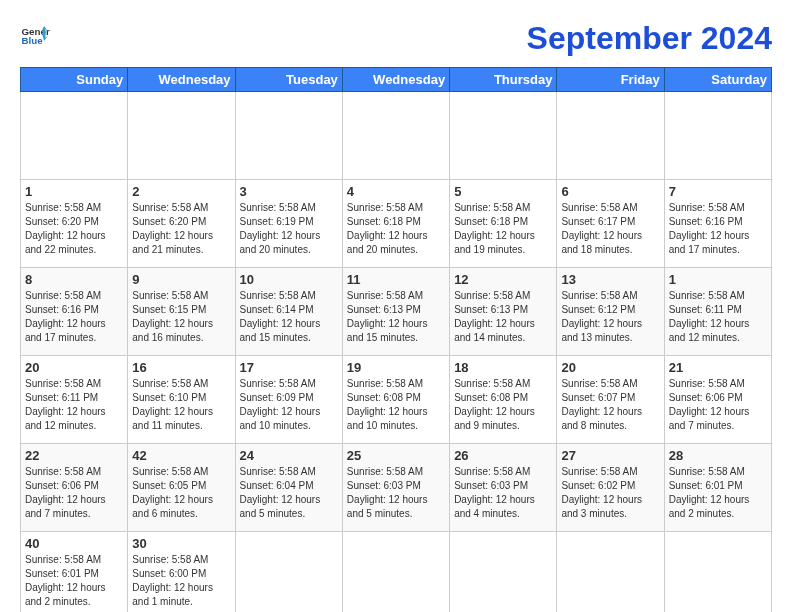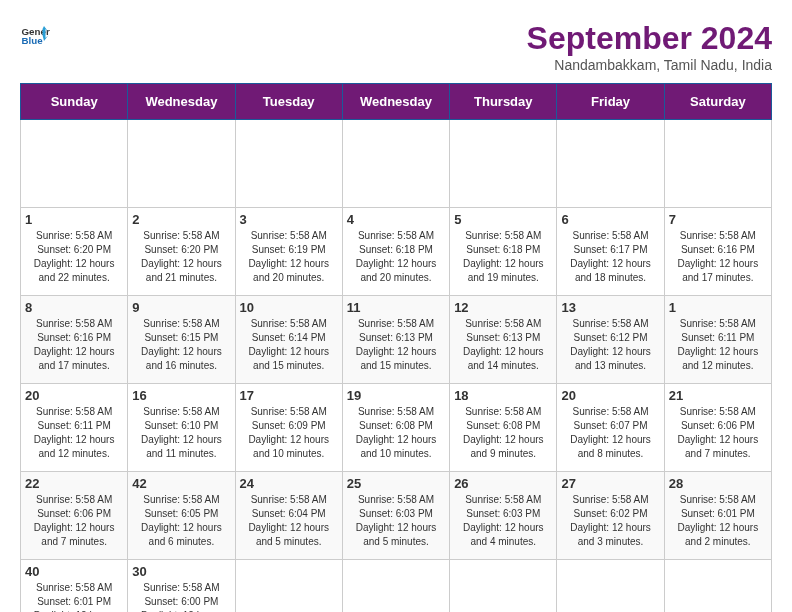--- a/index.html
+++ b/index.html
@@ -24,38 +24,38 @@
     .logo-icon {
       width: 30px;
       height: 30px;
     }
     .title-area {
       text-align: right;
     }
     .month-year {
       font-size: 32px;
       font-weight: bold;
-      color: #701a75;
+      color: #1d4ed8;
     }
     .location {
       font-size: 14px;
       color: #555;
     }
     table {
       width: 100%;
       border-collapse: collapse;
       table-layout: fixed;
     }
     th {
-      background-color: #701a75;
+      background-color: #3b82f6;
       color: #fff;
       font-size: 13px;
       font-weight: bold;
-      padding: 10px 4px;
-      text-align: center;
+      padding: 4px 4px;
+      text-align: right;
       border: 1px solid #1a5a9a;
     }
     td {
       border: 1px solid #ccc;
       vertical-align: top;
       padding: 4px 4px;
       font-size: 10px;
       color: #333;
       height: 88px;
       background: #fff;
@@ -66,21 +66,20 @@
     .day-num {
       font-size: 13px;
       font-weight: bold;
       display: block;
       margin-bottom: 2px;
     }
     .day-info {
       font-size: 10px;
       line-height: 1.4;
       color: #333;
-      text-align: center;
     }
     tr:nth-child(even) td:not(.empty) {
       background: #fff;
     }
     tr.week-row td {
       background: #fff;
     }
     tr.week-row:nth-child(odd) td:not(.empty) {
       background: #f9f9f9;
     }
@@ -91,21 +90,20 @@
 <div class="header">
   <div class="logo">
     <svg class="logo-icon" viewBox="0 0 40 40">
       <text x="2" y="20" font-size="13" font-weight="bold" fill="#333" font-family="Arial">General</text>
       <text x="2" y="32" font-size="13" font-weight="bold" fill="#1a6bb5" font-family="Arial">Blue</text>
       <polygon points="32,8 38,16 34,12 34,24 38,20 32,28 30,20 30,12" fill="#2a9fd6"></polygon>
     </svg>
   </div>
   <div class="title-area">
     <div class="month-year">September 2024</div>
-    <div class="location">Nandambakkam, Tamil Nadu, India</div>
   </div>
 </div>
 
 <table>
   <thead>
     <tr>
     <th>Sunday</th>
         <th>Wednesday</th>
         <th>Tuesday</th>
         <th>Wednesday</th>

